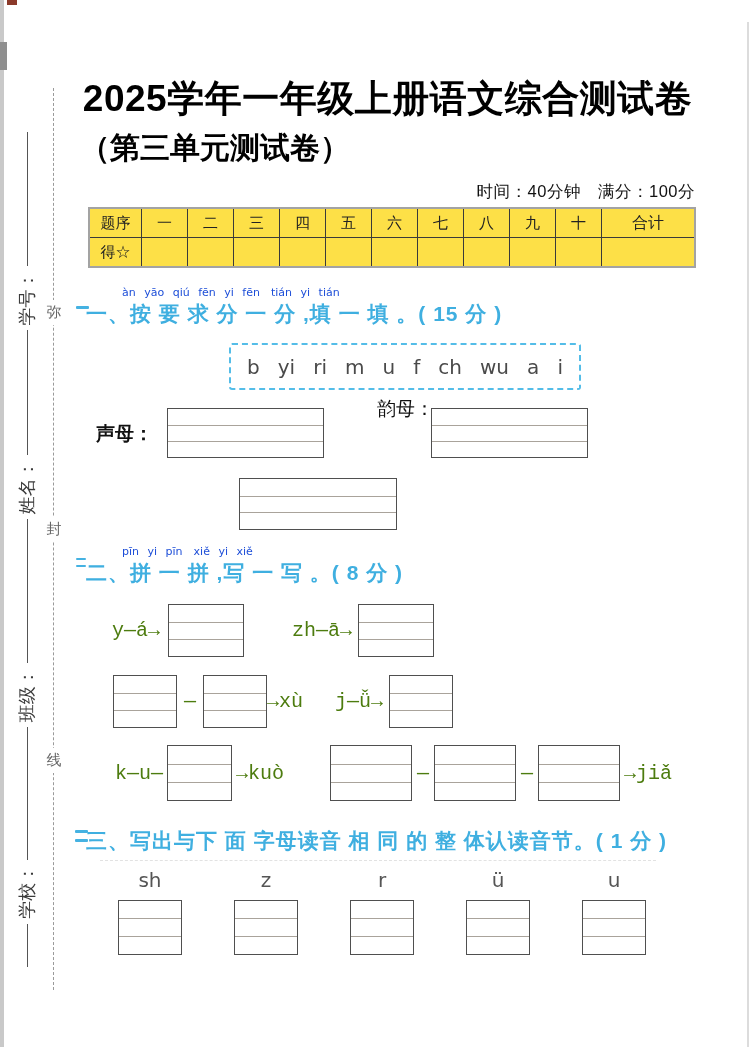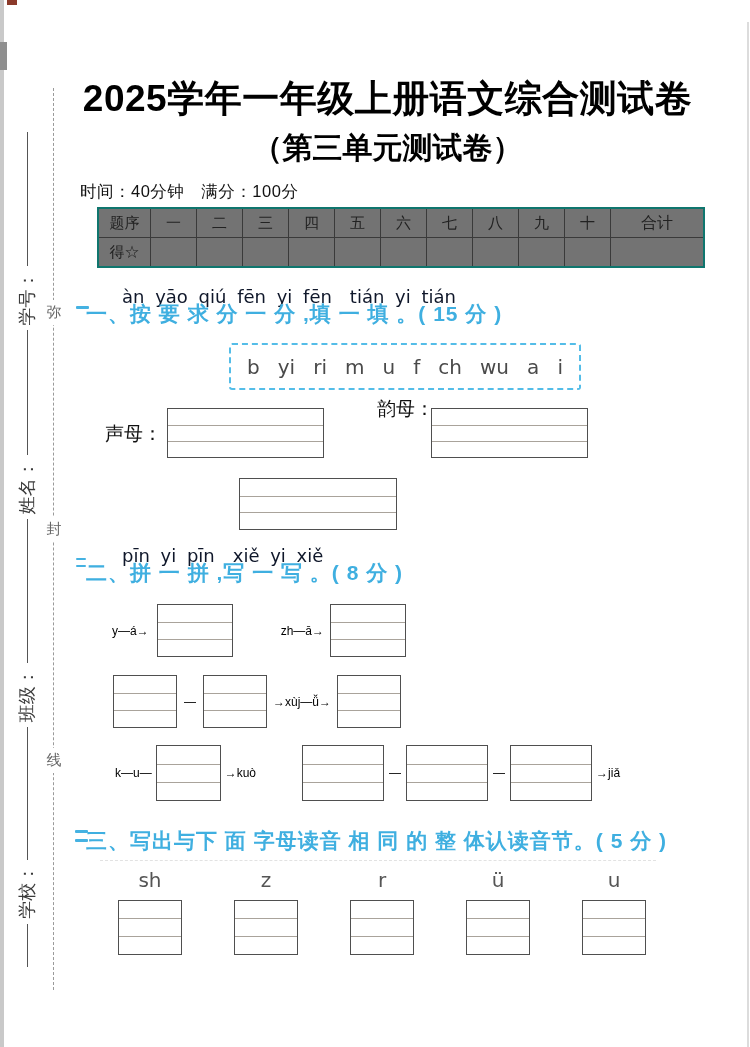--- a/index.html
+++ b/index.html
@@ -29,58 +29,58 @@
   .mlabel { font-family:"Liberation Serif", serif; font-size:18px; color:#3a3a3a; white-space:nowrap; }
   .mblank { height:0; border-bottom:1.2px solid #555; }
   .mb1{width:45px;} .mb2{width:138px;} .mb3{width:150px;} .mb4{width:130px;} .mb5{width:140px;}
 
   
   .bluemark { position:absolute; background:#45b2e2; border-radius:1px; }
 
   
   .title    { position:absolute; left:80px; top:74px;  width:615px; text-align:center;
               font-size:37px; font-weight:900; color:#000; letter-spacing:0.5px; }
-  .subtitle { position:absolute; left:80px; top:128px; width:615px; text-align:center;
+  .subtitle { position:absolute; left:80px; top:128px; width:615px; text-align:left;
               font-size:30px; font-weight:900; color:#000; }
-  .info     { position:absolute; left:80px; top:181px; width:615px; text-align:left;
+  .info     { position:absolute; left:80px; top:181px; width:615px; text-align:right;
               font-size:16.5px; color:#111; letter-spacing:0.5px; }
 
   
-  .stable { position:absolute; left:97px; top:207px; border:2px solid #0f766e; background:#737373; }
+  .stable { position:absolute; left:88px; top:207px; border:2px solid #a3a3a3; background:#fde047; }
   .strow  { display:flex; }
   .stcell { border-right:1px solid #3a3a3a; border-bottom:1px solid #3a3a3a;
             display:flex; align-items:center; justify-content:center;
             font-family:"Liberation Serif", serif; font-size:15px; color:#222; height:29px; }
   .strow:last-child .stcell { border-bottom:none; height:28px; }
   .stcell:last-child { border-right:none; }
   .w1{width:52px;} .w2{width:46px;} .w3{width:92px; font-size:16px;}
 
   
-  .sec-pinyin { position:absolute; left:122px; font-size:18px; color:#0f172a;
+  .sec-pinyin { position:absolute; left:122px; font-size:11px; color:#1d4ed8;
                 font-family:"DejaVu Sans", sans-serif; word-spacing:5px; white-space:nowrap; }
   .sec-title  { position:absolute; left:86px; font-size:21px; font-weight:bold; color:#3fafe0;
                 letter-spacing:1px; white-space:nowrap; }
 
   
   .bank { position:absolute; left:229px; top:343px; width:352px; height:47px;
           border:2px dashed #54bde8; border-radius:3px;
           display:flex; align-items:center; justify-content:space-between; padding:0 16px; }
   .bank span { font-family:"DejaVu Sans", sans-serif; font-size:20px; color:#4a4a4a; }
 
   
   .pgrid { position:relative; border:1.5px solid #4f4f4f; background:#fff; flex:none; }
   .pline { position:absolute; left:0; right:0; height:1px; background:#a9a39b; }
   .pl1{top:33%;} .pl2{top:66%;}
 
   .cn-label { position:absolute; font-family:"Liberation Serif", serif; font-size:19px; color:#111; white-space:nowrap; }
   .g-abs { position:absolute; }
 
   
   .ex-row { position:absolute; display:flex; align-items:center; }
-  .py-ex  { font-family:Liberation Sans, sans-serif; font-size:12px; color:#000000; white-space:nowrap; }
+  .py-ex  { font-family:Liberation Mono, monospace; font-size:20px; color:#4d7c0f; white-space:nowrap; }
 
   
   .bleed-dash { position:absolute; left:100px; top:860px; width:556px; border-top:1px dashed #e2e2e2; }
   .s3-wrap { position:absolute; left:118px; top:868px; display:flex; gap:52px; }
   .s3-col  { width:64px; display:flex; flex-direction:column; align-items:center; }
   .s3-letter { height:26px; font-family:"DejaVu Sans", sans-serif; font-size:20px; color:#555; }
 </style>
 </head>
 <body>
 
@@ -158,21 +158,21 @@
     <span>ri</span>
     <span>m</span>
     <span>u</span>
     <span>f</span>
     <span>ch</span>
     <span>wu</span>
     <span>a</span>
     <span>i</span>
   </div>
 
-  <div class="cn-label" style="left:105px;top:421px;">声母：</div>
+  <div class="cn-label" style="left:96px;top:421px;font-weight:bold;">声母：</div>
   <div class="pgrid g-abs" style="left:167px;top:408px;width:157px;height:50px;">
     <div class="pline pl1"></div>
       <div class="pline pl2"></div>
   </div>
   <div class="cn-label" style="left:377px;top:396px;">韵母：</div>
   <div class="pgrid g-abs" style="left:431px;top:408px;width:157px;height:50px;">
     <div class="pline pl1"></div>
       <div class="pline pl2"></div>
   </div>
   <div class="pgrid g-abs" style="left:239px;top:478px;width:158px;height:52px;">
@@ -199,22 +199,22 @@
   <div class="ex-row" style="left:113px;top:675px;height:53px;">
     <div class="pgrid" style="width:64px;height:53px;">
       <div class="pline pl1"></div>
         <div class="pline pl2"></div>
     </div>
     <span class="py-ex" style="margin:0 7px;">—</span>
     <div class="pgrid" style="width:64px;height:53px;">
       <div class="pline pl1"></div>
         <div class="pline pl2"></div>
     </div>
-    <span class="py-ex" style="margin-left:6px;">→xù</span>
-    <span class="py-ex" style="text-align:center;">j—ǚ→</span>
+    <span class="py-ex" style="">→xù</span>
+    <span class="py-ex" style="margin-left:32px;text-align:center;">j—ǚ→</span>
     <div class="pgrid" style="width:64px;height:53px;margin-left:6px;">
       <div class="pline pl1"></div>
         <div class="pline pl2"></div>
     </div>
   </div>
 
   <div class="ex-row" style="left:115px;top:745px;height:56px;">
     <span class="py-ex">k—u—</span>
     <div class="pgrid" style="width:65px;height:56px;margin-left:4px;">
       <div class="pline pl1"></div>
@@ -231,21 +231,21 @@
         <div class="pline pl2"></div>
     </div>
     <span class="py-ex" style="margin:0 5px;">—</span>
     <div class="pgrid" style="width:82px;height:56px;">
       <div class="pline pl1"></div>
         <div class="pline pl2"></div>
     </div>
     <span class="py-ex" style="margin-left:4px;">→jiǎ</span>
   </div>
 
-  <div class="sec-title" style="top:827px;">三、写出与下 面 字母读音 相 同 的 整 体认读音节。( 5 分 )</div>
+  <div class="sec-title" style="top:827px;">三、写出与下 面 字母读音 相 同 的 整 体认读音节。( 1 分 )</div>
   <div class="bleed-dash"></div>
 
   <div class="s3-wrap">
     <div class="s3-col">
       <div class="s3-letter">sh</div>
       <div class="pgrid" style="width:64px;height:55px;margin-top:6px;">
         <div class="pline pl1"></div>
           <div class="pline pl2"></div>
       </div>
     </div>

